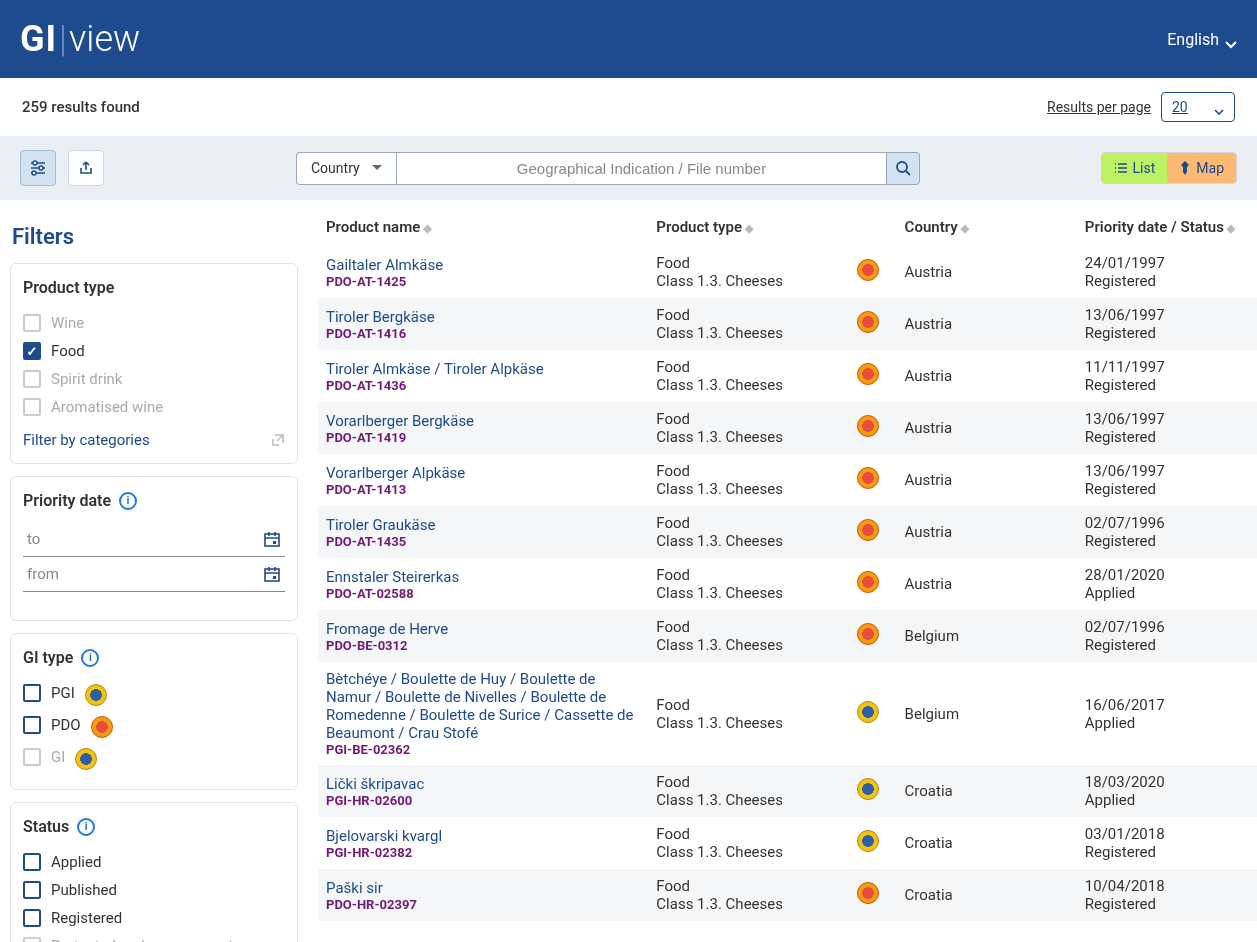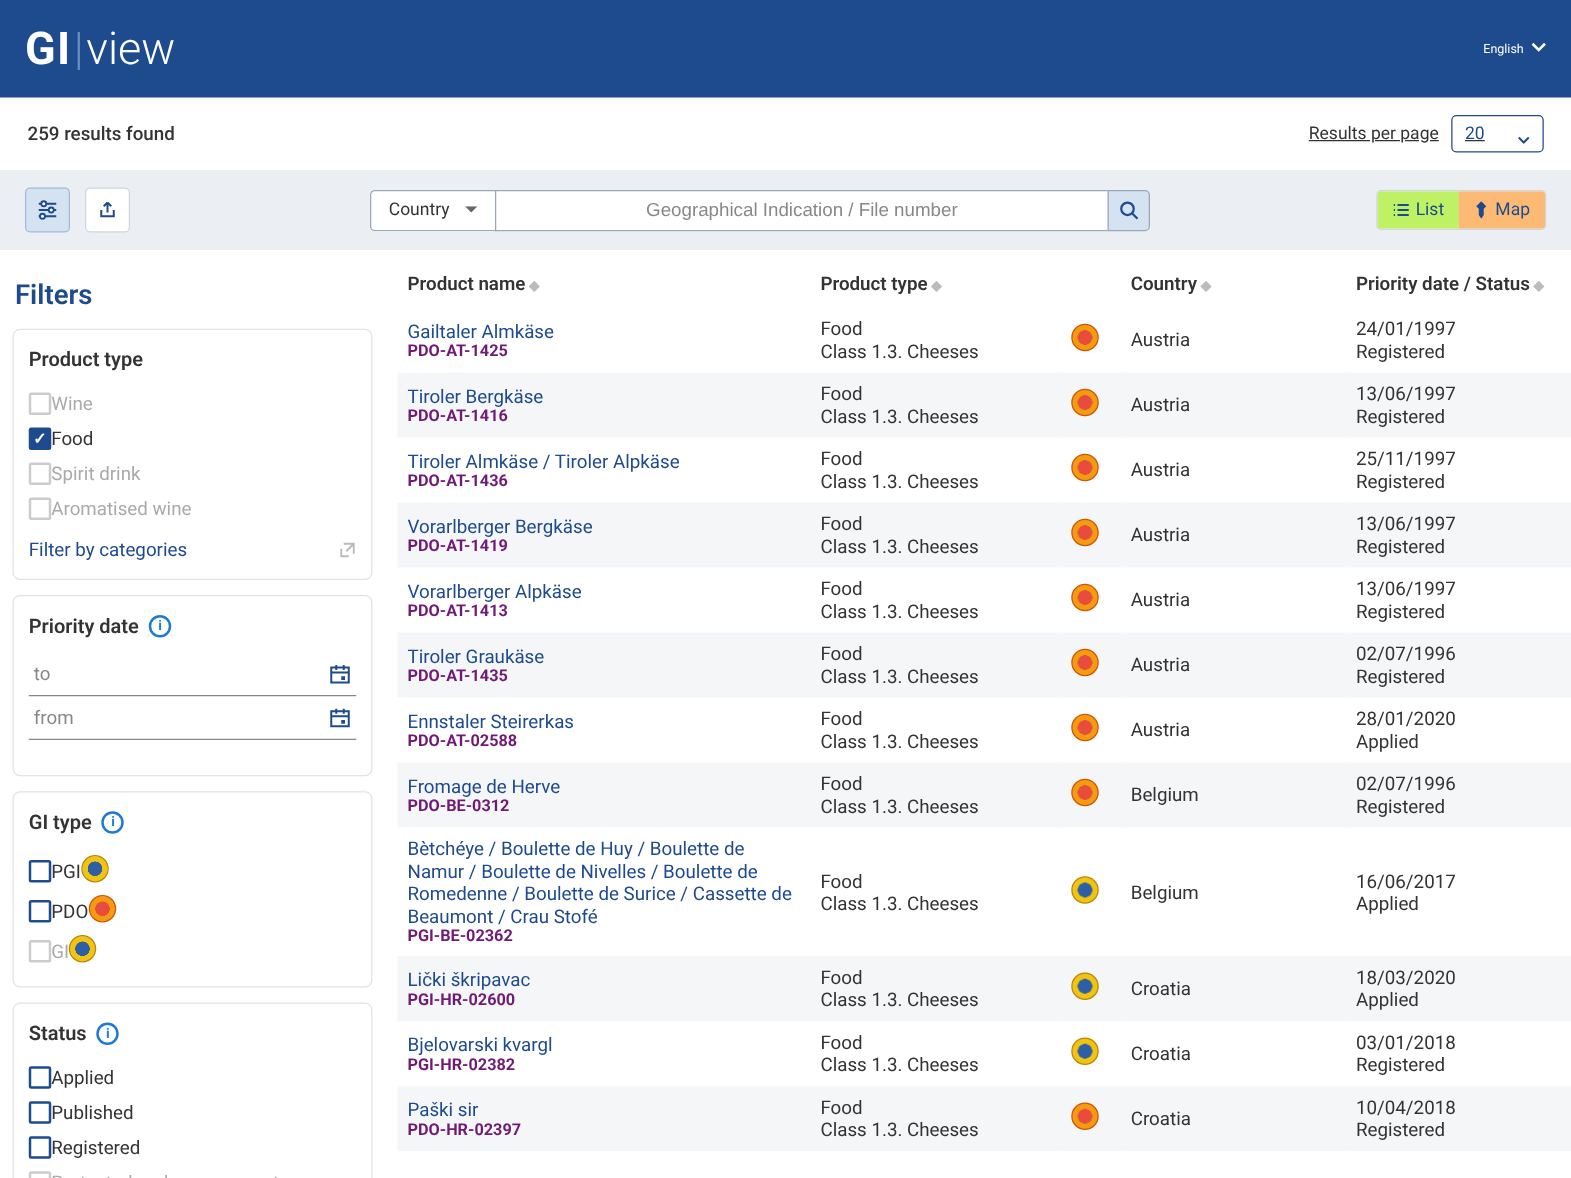--- a/index.html
+++ b/index.html
@@ -1,42 +1,42 @@
 <!DOCTYPE html>
 <html><head>
 <meta charset="utf-8">
 <style>
 * { box-sizing: border-box; margin: 0; padding: 0; }
 body { font-family: -apple-system, BlinkMacSystemFont, "Segoe UI", Roboto, Arial, sans-serif; background:#fff; color:#333; font-size:14px;}
 .header { background:#1e4a8e; color:#fff; display:flex; align-items:center; justify-content:space-between; padding:12px 20px; height:78px;}
 .logo { font-size:36px; font-weight:300; display:flex; align-items:center;}
 .logo-gi { font-weight:700; letter-spacing:1px;}
 .logo-sep { color:#6b8ec5; font-weight:300; margin:0 2px;}
-.lang { display:flex; align-items:flex-start; gap:6px; cursor:pointer; font-size:10px;}
+.lang { display:flex; align-items:flex-end; gap:6px; cursor:pointer; font-size:16px;}
 .results-bar { display:flex; justify-content:space-between; align-items:center; padding:14px 22px; font-size:15px;}
 .results-per { display:flex; align-items:center; gap:10px; font-size:14px;text-decoration:underline;}
 .select-box { border:1px solid #1e4a8e; border-radius:4px; padding:6px 10px; display:flex; align-items:flex-end; gap:26px; color:#1e4a8e; cursor:pointer; min-width:74px; justify-content:space-between;}
 .toolbar { background:#ebeff3; padding:14px 20px; display:flex; align-items:center; gap:12px;}
 .icon-btn { border:1px solid #cfd6dd; background:#fff; border-radius:4px; width:36px; height:36px; display:flex; align-items:center; justify-content:center; cursor:pointer; color:#1e4a8e;}
 .icon-btn.active { background:#d5e2f2; border-color:#a2b9d7;}
 .search-wrap { display:flex; margin-left:180px;}
 .search-drop { border:1px solid #9aa7b5; border-right:none; border-radius:4px 0 0 4px; padding:6px 14px; display:flex; align-items:center; gap:12px; background:#fff; font-size:14px; cursor:pointer; min-width:100px;}
 .search-input { border:1px solid #9aa7b5; border-right:none; width:490px; padding:7px 12px; font-size:15px; text-align:center; color:#666;}
 .search-input::placeholder { color:#888;}
 .search-btn { border:1px solid #9aa7b5; background:#d5e2f2; border-radius:0 4px 4px 0; width:34px; display:flex; align-items:center; justify-content:center; cursor:pointer; color:#1e4a8e;}
 .view-toggle { margin-left:auto; display:flex; border:1px solid #cfd6dd; border-radius:4px; overflow:hidden;}
 .view-btn { padding:7px 12px; display:flex; align-items:center; gap:5px; cursor:pointer; color:#1e4a8e; font-size:14px;}
 .view-btn.active { background:#bef264;}
 .content { display:flex;}
 .sidebar { width:308px; padding:16px 10px; }
 .filters-title { color:#1e4a8e; font-size:22px; font-weight:600; padding:8px 2px 14px;}
 .filter-box { border:1px solid #e0e3e7; border-radius:6px; padding:14px 12px; margin-bottom:12px;}
 .filter-heading { font-size:16px; font-weight:600; color:#333; margin-bottom:12px; display:flex; align-items:center; gap:8px;}
 .info-icon { width:18px; height:18px; border-radius:50%; border:2px solid #1e7ad4; color:#1e7ad4; font-size:11px; font-weight:700; display:inline-flex; align-items:center; justify-content:center;}
-.check-row { display:flex; align-items:flex-end; gap:0; padding:5px 0; font-size:15px;}
+.check-row { display:flex; align-items:flex-start; gap:10px; padding:5px 0; font-size:15px;}
 .check-row.disabled { color:#aaa;}
 .chk { width:18px; height:18px; border:2px solid #1e4a8e; border-radius:2px; display:flex; align-items:center; justify-content:center; flex-shrink:0;}
 .chk.disabled { border-color:#ccc;}
 .chk.checked { background:#1e4a8e;}
 .chk.checked::after { content:"✓"; color:#fff; font-size:13px; font-weight:700;}
 .filter-link { color:#1e4a8e; font-size:15px; display:flex; align-items:center; gap:10px; padding-top:10px; cursor:pointer;}
 .date-input { display:flex; align-items:center; justify-content:space-between; border-bottom:1px solid #888; padding:8px 4px; margin-bottom:14px; color:#888; font-size:15px;}
 .badge { width:22px; height:22px; border-radius:50%; display:inline-flex; align-items:center; justify-content:center; font-size:10px;}
 .badge-pdo { background:radial-gradient(circle,#e74c3c 40%,#f39c12 42%,#f39c12 100%); border:1px solid #d35400;}
 .badge-pgi { background:radial-gradient(circle,#2c5fa5 40%,#f1c40f 42%,#f1c40f 100%); border:1px solid #b8860b;}
@@ -293,21 +293,21 @@
               <div class="prod-name">Tiroler Almkäse / Tiroler Alpkäse</div>
               <div class="prod-code">PDO-AT-1436</div>
             </td>
             <td class="col-type">
               <div>Food</div>
               <div>Class 1.3. Cheeses</div>
             </td>
             <td class="col-badge"><span class="badge badge-pdo"></span></td>
             <td class="col-country">Austria</td>
             <td class="col-date">
-              <div>25/11/1997</div>
+              <div>11/11/1997</div>
               <div>Registered</div>
             </td>
           </tr>
           <tr class="data">
             <td class="col-name">
               <div class="prod-name">Vorarlberger Bergkäse</div>
               <div class="prod-code">PDO-AT-1419</div>
             </td>
             <td class="col-type">
               <div>Food</div>

